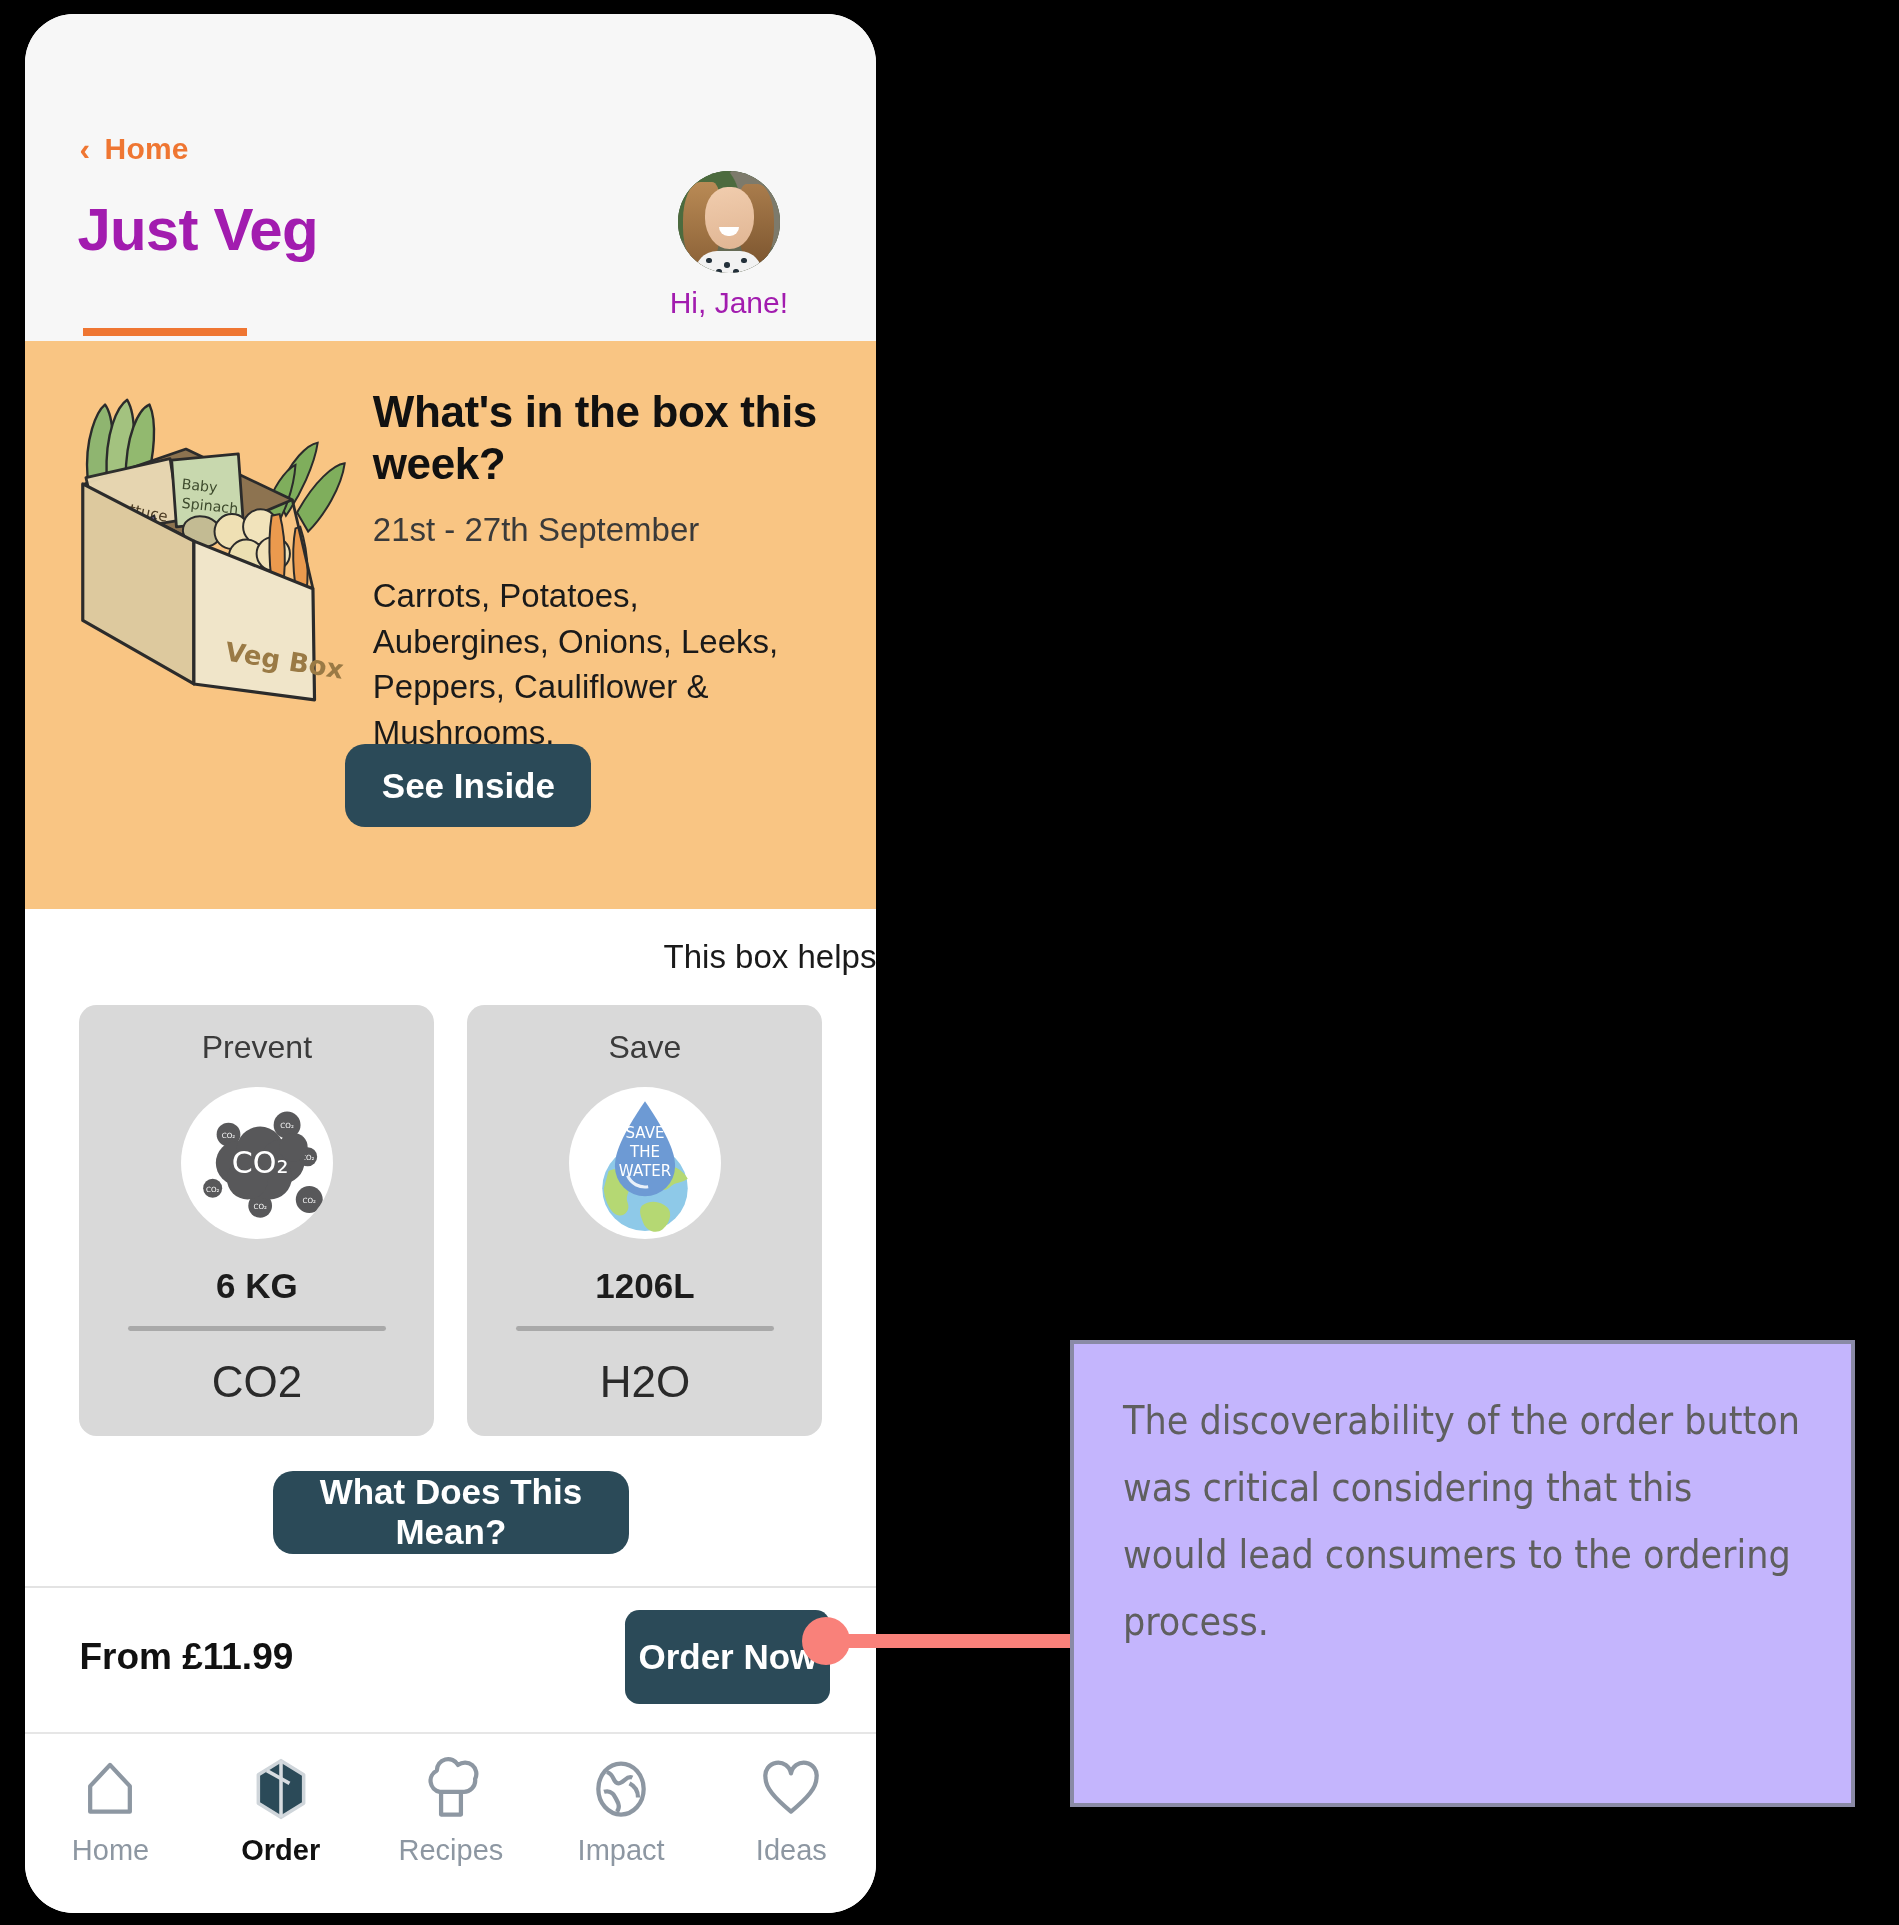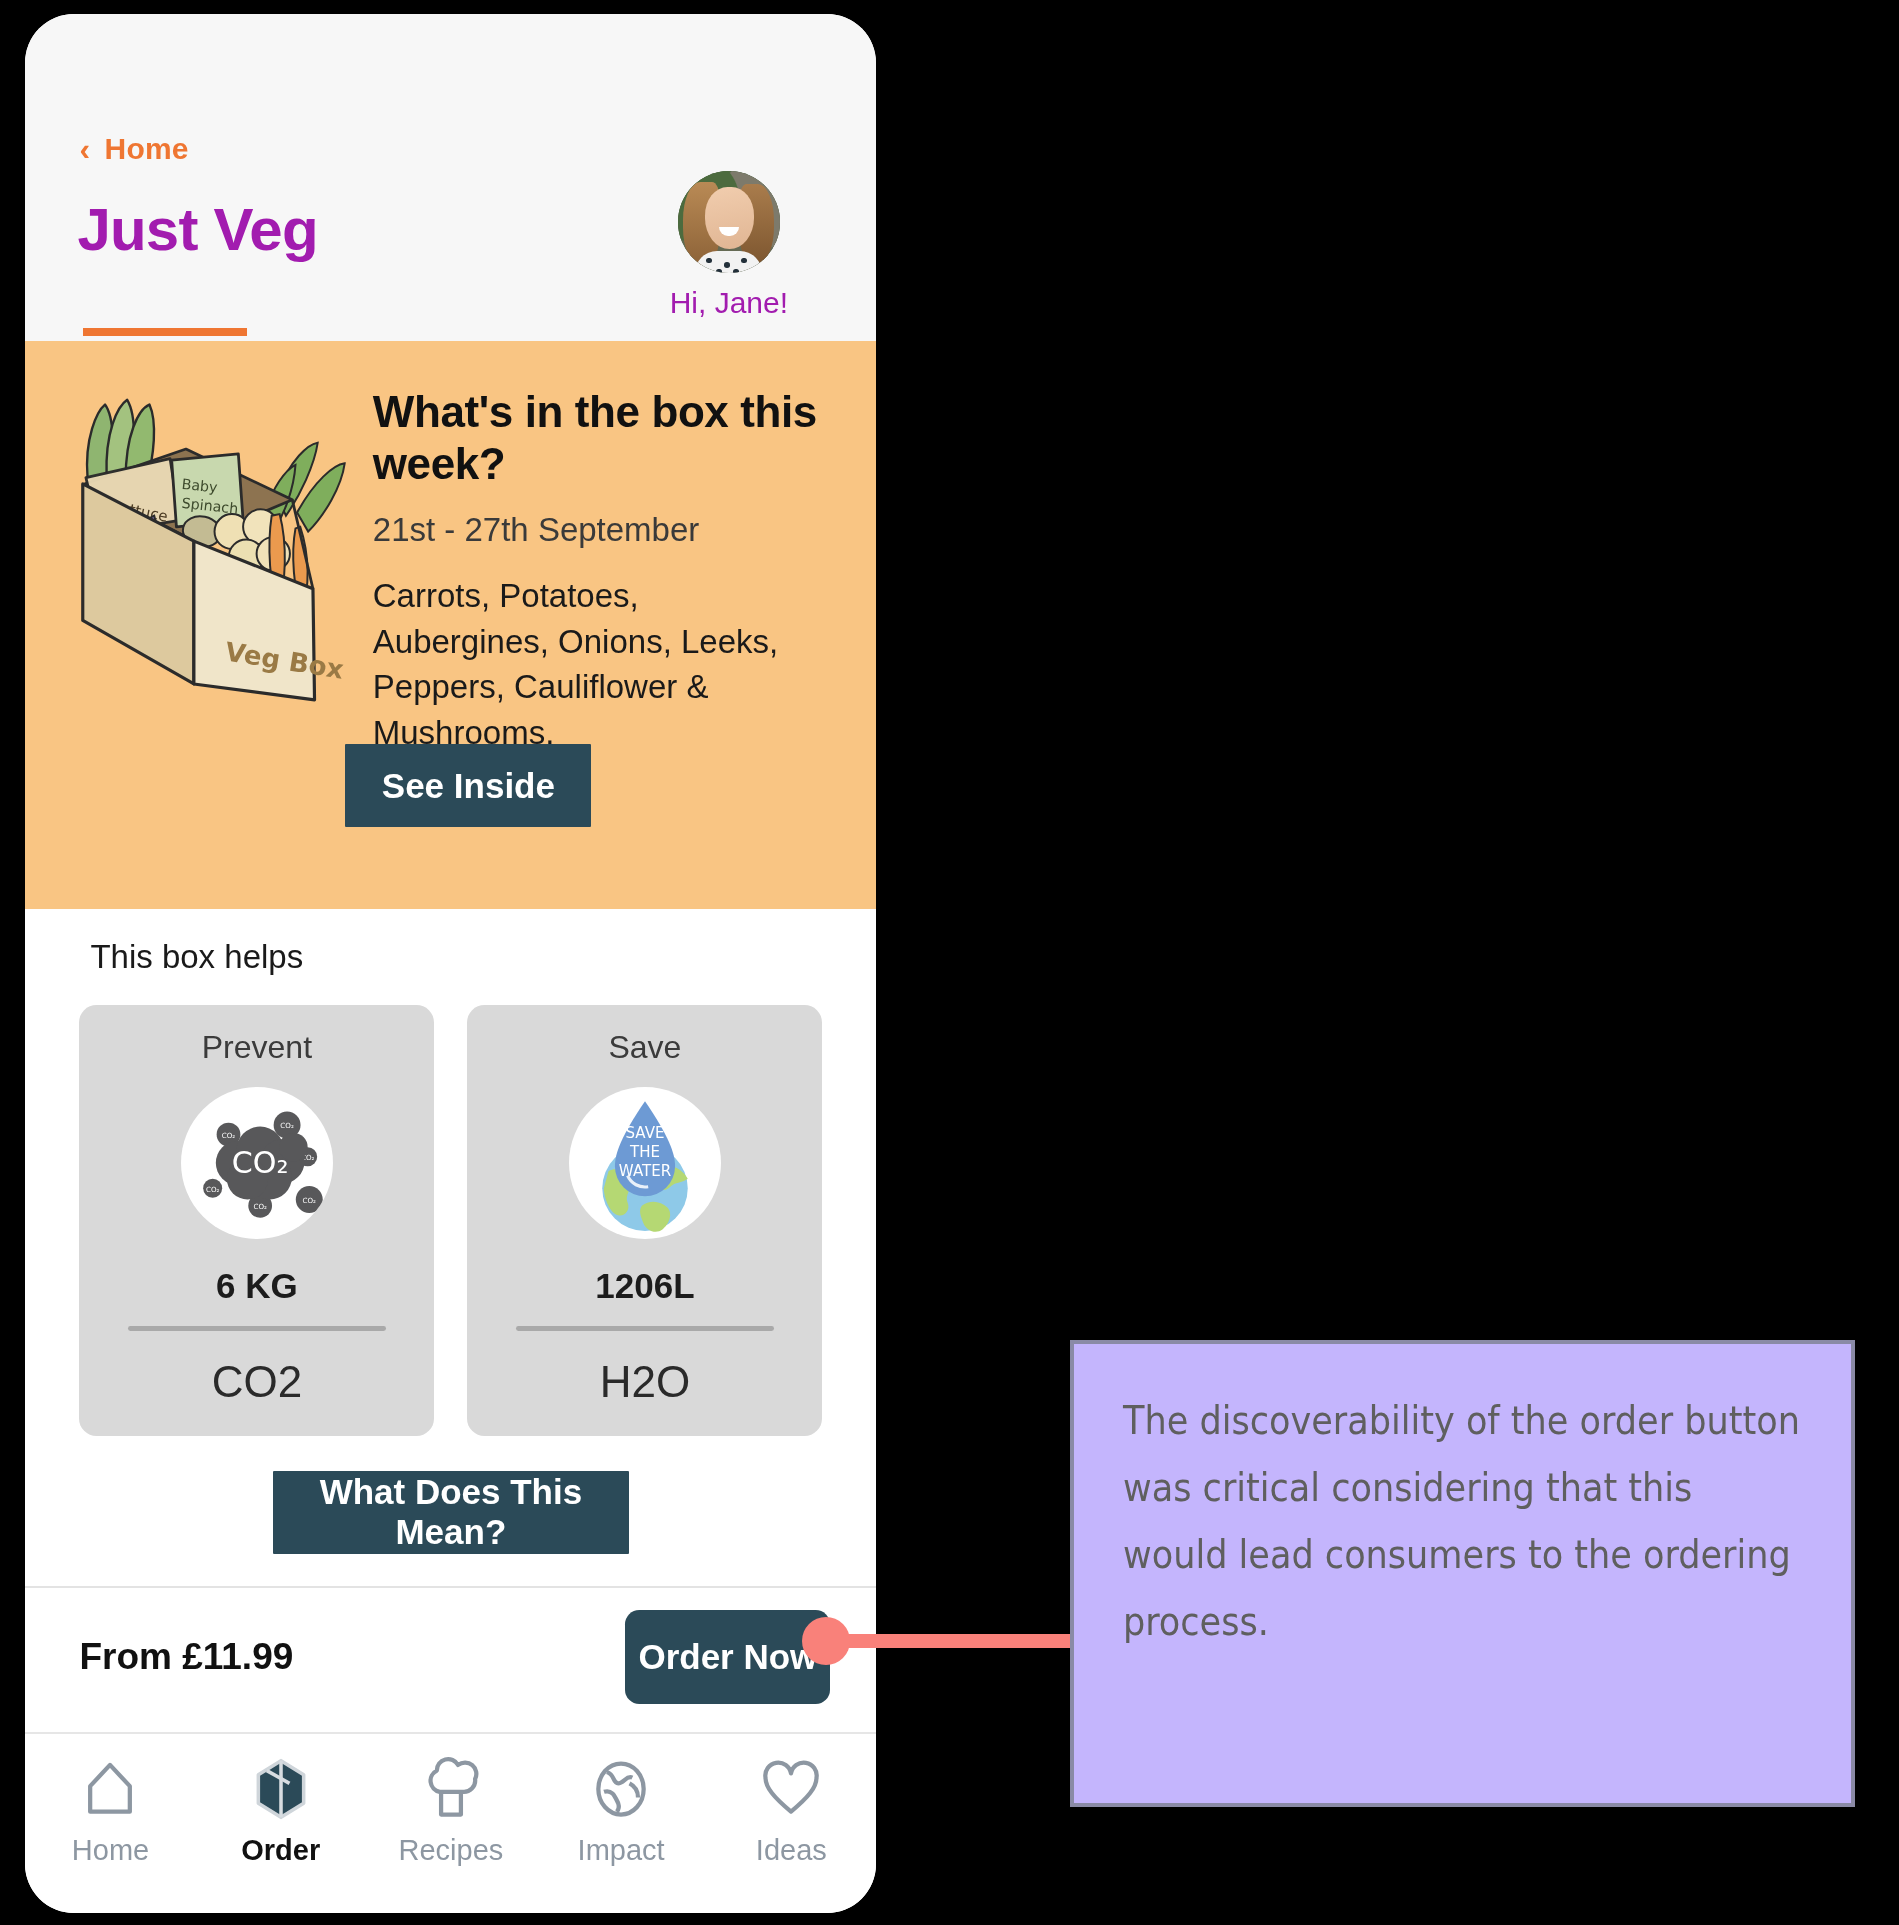--- a/index.html
+++ b/index.html
@@ -146,21 +146,21 @@
     line-height: 1.38;
     max-width: 429px;
   }
   .btn {
     display: inline-flex;
     align-items: center;
     justify-content: center;
     background: #2b4a58;
     color: #ffffff;
     border: none;
-    border-radius: 1px;
+    border-radius: 20px;
     font-family: "Liberation Sans", sans-serif;
     cursor: pointer;
   }
   .see-inside {
     position: absolute;
     left: 320px;
     top: 403px;
     width: 246px;
     height: 83px;
     font-size: 35px;
@@ -171,20 +171,21 @@
   .impact {
     flex: 1 1 auto;
     background: #ffffff;
     padding: 29px 0 0 0;
     position: relative;
   }
   .impact-label {
     margin-left: 65px;
     font-size: 33px;
     color: #1a1a1a;
+    text-align: right;
   }
   .cards {
     display: flex;
     gap: 33px;
     margin: 29px 54px 0 54px;
   }
   .card {
     flex: 1 1 0;
     background: #d9d9d9;
     border-radius: 17.5px;

